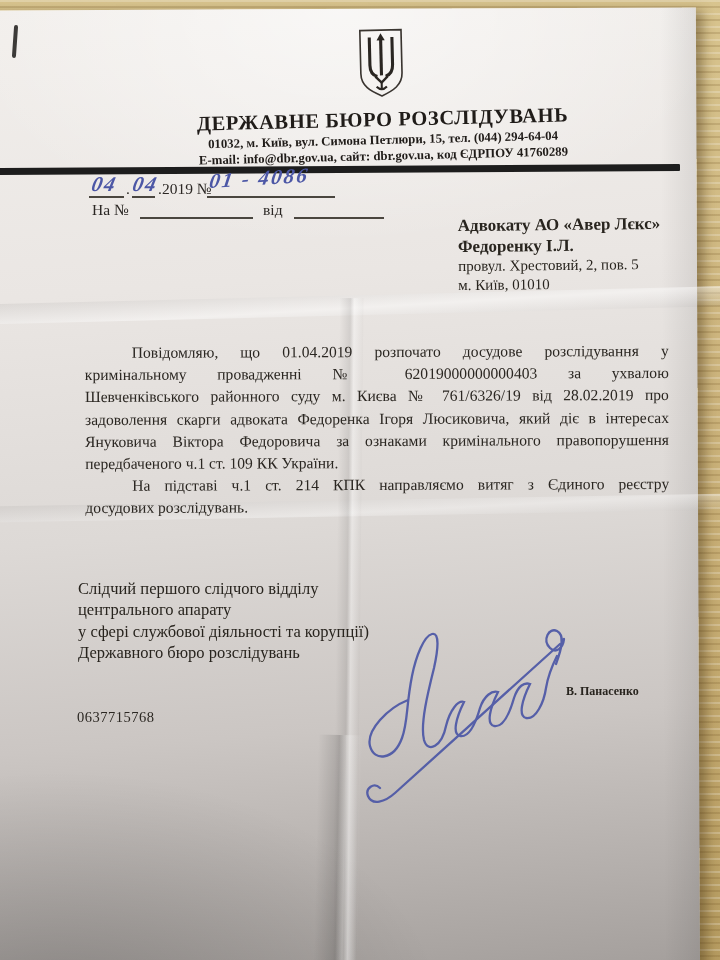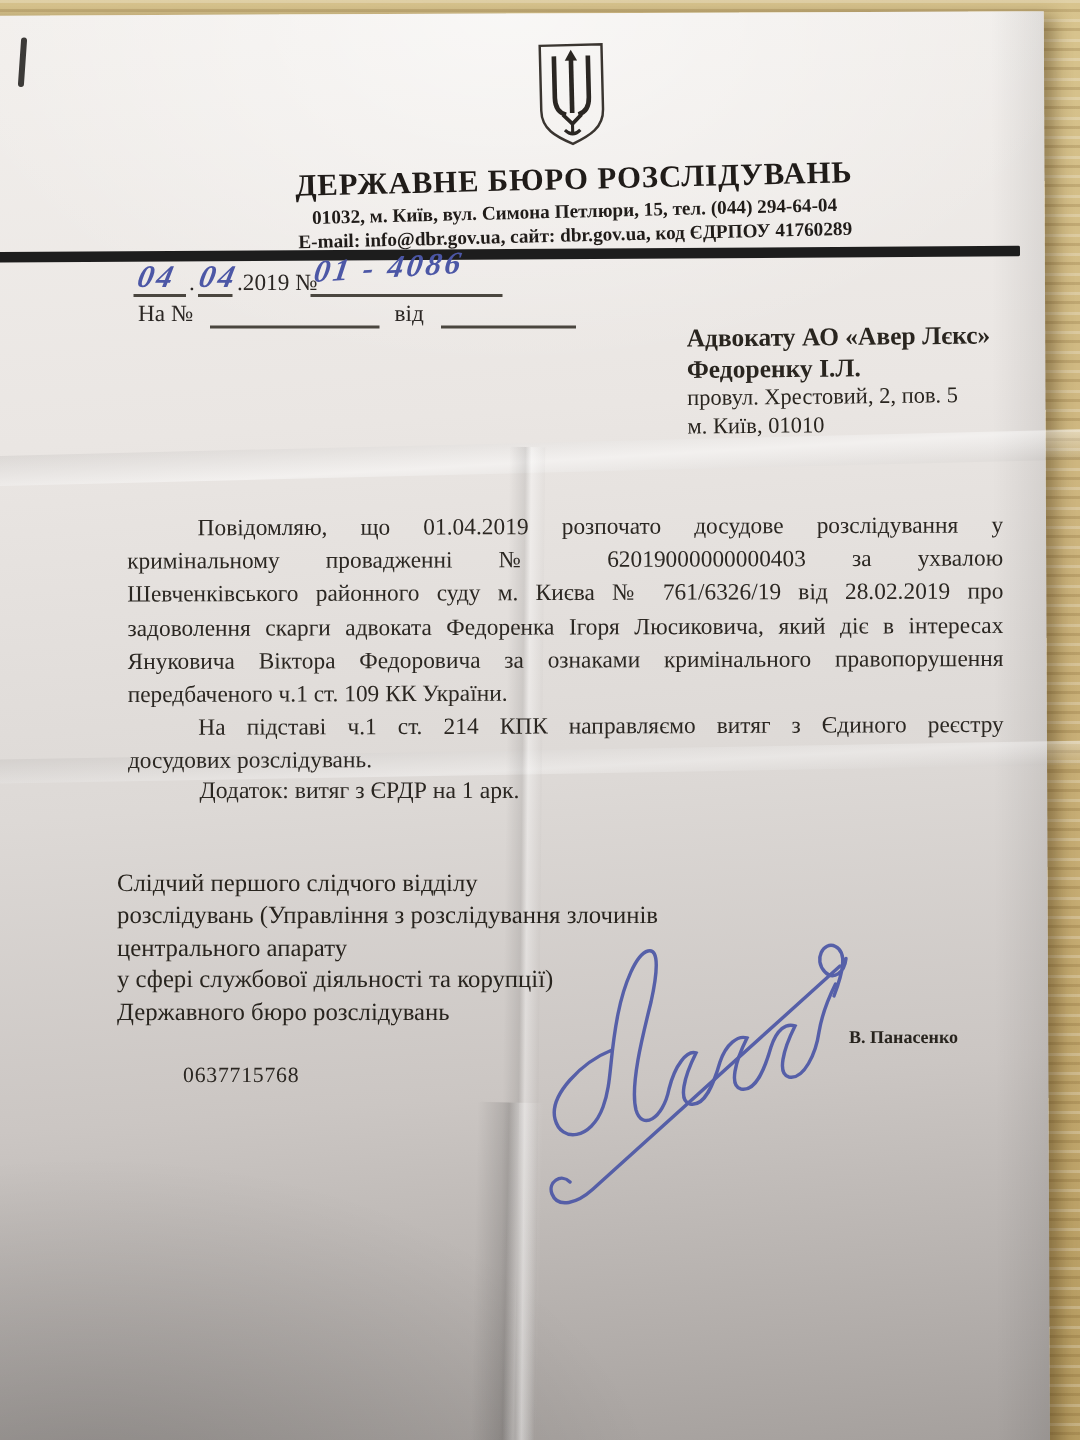--- a/index.html
+++ b/index.html
@@ -60,21 +60,21 @@
   .body{position:absolute;left:85px;top:341px;width:584px;font-size:15.6px;color:#2b2722;
     transform:rotate(-.2deg);}
   .bl{line-height:22.2px;text-align:justify;text-align-last:justify;white-space:normal;overflow:hidden;height:22.2px;}
   .bl.ind{padding-left:47px;}
   .bl.fin{text-align-last:left;}
   .attach{position:absolute;left:85px;top:519px;width:584px;font-size:15.8px;color:#2b2722;padding-left:48px;}
   
   .sigblock{position:absolute;left:78px;top:578px;width:445px;color:#28241e;}
   .sigblock div{font-size:16.5px;font-weight:normal;line-height:21.4px;white-space:nowrap;}
   .signer{position:absolute;left:566px;top:684px;font-size:12px;font-weight:bold;color:#28241e;white-space:nowrap;}
-  .phone{position:absolute;left:77px;top:709px;font-size:14.5px;letter-spacing:.5px;color:#2b2722;margin-left:45px;}
+  .phone{position:absolute;left:77px;top:709px;font-size:14.5px;letter-spacing:.5px;color:#2b2722;}
   .autograph{position:absolute;left:350px;top:588px;width:230px;height:238px;}
 </style>
 </head>
 <body>
 
 <div id="photo">
 
   <div class="paper"></div>
   <div class="crease-h1"></div>
   <div class="crease-h2"></div>
@@ -126,25 +126,23 @@
     <div class="bl ind">Повідомляю, що 01.04.2019 розпочато досудове розслідування у</div>
     <div class="bl">кримінальному провадженні № 62019000000000403 за ухвалою</div>
     <div class="bl">Шевченківського районного суду м. Києва № 761/6326/19 від 28.02.2019 про</div>
     <div class="bl">задоволення скарги адвоката Федоренка Ігоря Люсиковича, який діє в інтересах</div>
     <div class="bl">Януковича Віктора Федоровича за ознаками кримінального правопорушення</div>
     <div class="bl fin">передбаченого ч.1 ст. 109 КК України.</div>
     <div class="bl ind">На підставі ч.1 ст. 214 КПК направляємо витяг з Єдиного реєстру</div>
     <div class="bl fin">досудових розслідувань.</div>
   </div>
 
-  <div class="attach">Додаток: витяг з ЄРДР на 1 арк.</div>
 
   <div class="sigblock">
     <div>Слідчий першого слідчого відділу</div>
-    <div>розслідувань (Управління з розслідування злочинів</div>
     <div>центрального апарату</div>
     <div>у сфері службової діяльності та корупції)</div>
     <div>Державного бюро розслідувань</div>
   </div>
 
   <svg class="autograph" viewBox="0 0 230 238">
     <g fill="none" stroke="#4c57a6" stroke-width="2.3" stroke-linecap="round" opacity=".92">
       <path d="M58,112 C38,120 16,142 20,158 C24,174 44,172 52,150 C58,134 56,118 62,88
                C66,68 74,48 82,46 C90,44 88,62 84,80 C78,104 70,136 74,152
                C78,166 92,158 96,138 C100,122 108,112 114,114 C106,130 102,146 110,148

